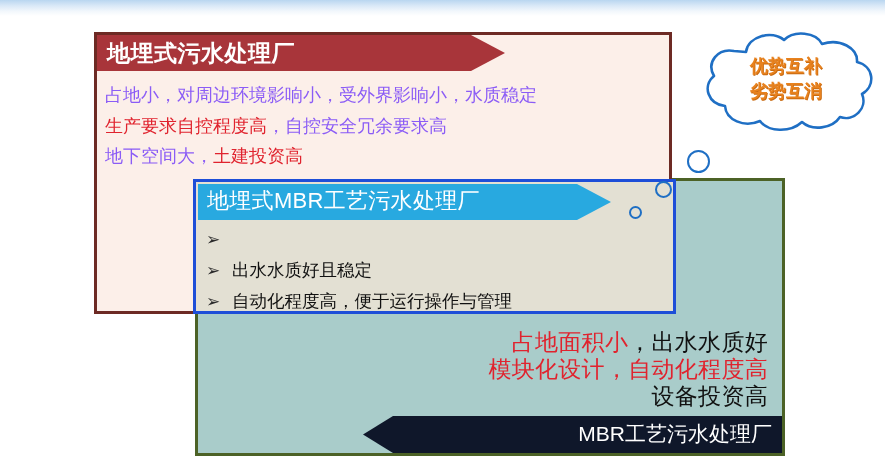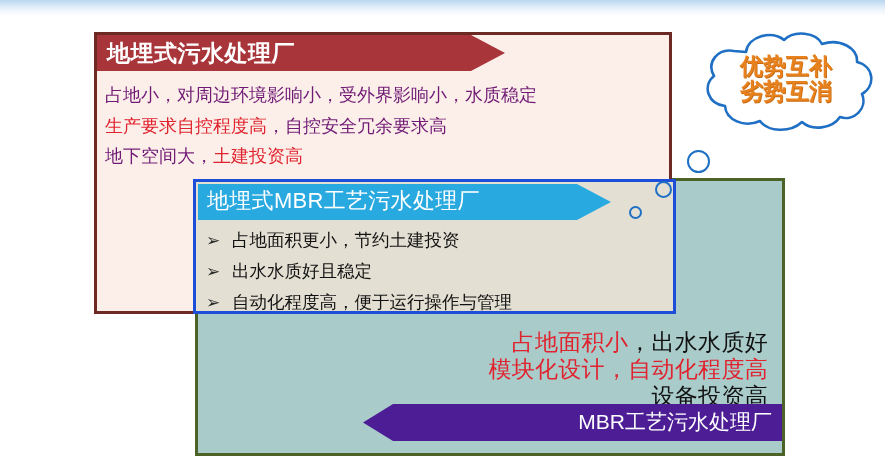--- a/index.html
+++ b/index.html
@@ -46,23 +46,23 @@
     color: #111111;
     letter-spacing: 0.3px;
     white-space: nowrap;
   }
   .green-text .red { color: #e0232e; }
   .green-text .blk { color: #111111; }
 
   
   .banner-teal {
     position: absolute;
-    left: 165px; bottom: 12px;
+    left: 165px; bottom: 0px;
     width: 419px; height: 37px;
-    background: #4c1d95;
+    background: #0f172a;
     -webkit-clip-path: polygon(0% 50%, 30px 0%, 100% 0%, 100% 100%, 30px 100%);
     clip-path: polygon(0% 50%, 30px 0%, 100% 0%, 100% 100%, 30px 100%);
     box-sizing: border-box;
     margin-top: 47px;
   }
   .banner-teal-label {
     position: absolute;
     right: 10px; top: 4px;
     font-size: 21px;
     color: #ffffff;
@@ -98,21 +98,21 @@
   }
   .cream-lines {
     position: absolute;
     left: 8px; top: 45px;
     font-size: 18px;
     line-height: 30.5px;
     color: #111111;
     white-space: nowrap;
   }
   .cream-lines .red { color: #e0232e; }
-  .cream-lines .blk { color: #701a75; }
+  .cream-lines .blk { color: #8b5cf6; }
 
   
   .box-beige {
     position: absolute;
     left: 193px; top: 179px;
     width: 483px; height: 135px;
     background: #e3e0d3;
     border: 3px solid #1d4ed8;
     box-sizing: border-box;
     z-index: 3;
@@ -161,21 +161,21 @@
     left: 692px; top: 28px;
     width: 188px; height: 114px;
     z-index: 4;
   }
   .cloud svg { display: block; }
   .cloud-text {
     position: absolute;
     left: 0; top: 26px;
     width: 188px;
     text-align: center;
-    font-size: 23px;
+    font-size: 18px;
     font-weight: bold;
     line-height: 25px;
     color: #e8821e;
     text-shadow: 0.7px 0.7px 0 #c96a10;
     white-space: nowrap;
   }
   .bubble {
     position: absolute;
     border: 2.6px solid #1f6fc4;
     border-radius: 50%;
@@ -228,21 +228,20 @@
     </div>
   </div>
 
   <div class="box-beige">
     <div class="banner-blue"></div>
     <span class="banner-blue-label">地埋式MBR工艺污水处理厂</span>
 
     <ul class="bullet-list">
       <li>
         <span class="bullet-mark">➢</span>
-        <span>占地面积更小，节约土建投资</span>
       </li>
       <li>
         <span class="bullet-mark">➢</span>
         <span>出水水质好且稳定</span>
       </li>
       <li>
         <span class="bullet-mark">➢</span>
         <span>自动化程度高，便于运行操作与管理</span>
       </li>
     </ul>

